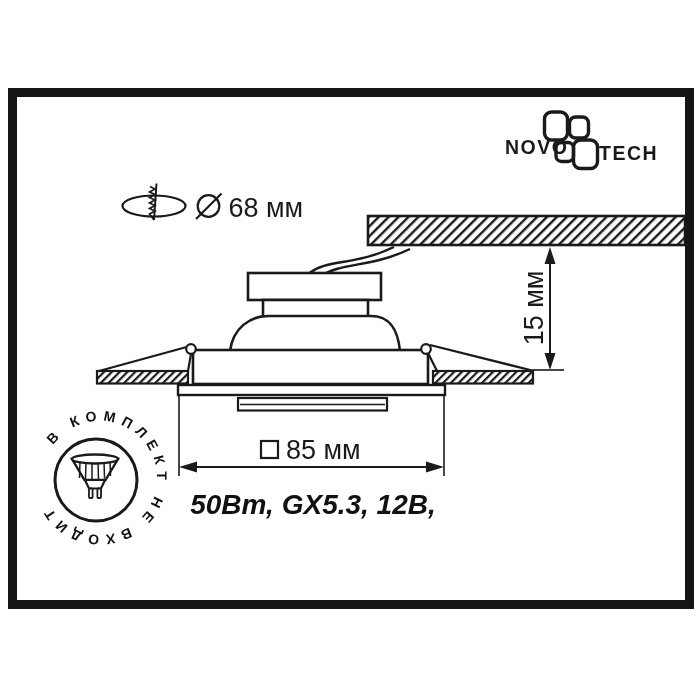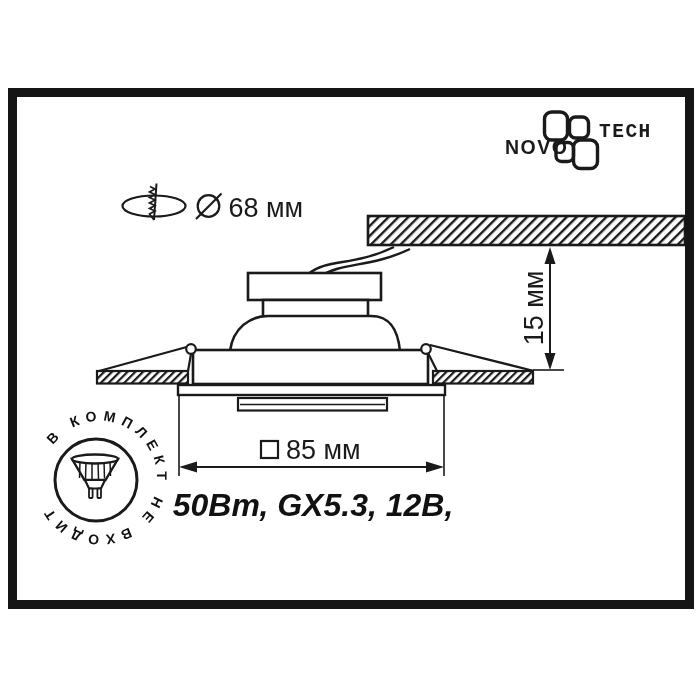--- a/index.html
+++ b/index.html
@@ -4,23 +4,23 @@
 <style>
   html,body{margin:0;padding:0;background:#fff;}
   .canvas{position:relative;width:700px;height:700px;background:#fff;overflow:hidden;
           font-family:"Liberation Sans",sans-serif;color:#1a1a1a;}
   .frame{position:absolute;left:8px;top:88px;width:686px;height:521px;
          border:9px solid #151515;box-sizing:border-box;pointer-events:none;}
   .drawing{position:absolute;left:0;top:0;width:700px;height:700px;}
   .logo-word{position:absolute;font-weight:700;font-size:19.5px;letter-spacing:1.5px;
              color:#1a1a1a;white-space:nowrap;}
   .logo-novo{left:505px;top:136px;}
-  .logo-tech{left:599px;top:121px;font-family:Liberation Mono, monospace;}
+  .logo-tech{left:599px;top:142px;}
   .specs{position:absolute;left:110px;top:486px;width:406px;text-align:center;
-         font-weight:700;font-style:italic;font-size:32px;line-height:38px;color:#111;}
+         font-weight:700;font-style:italic;font-size:28px;line-height:38px;color:#111;}
   .dimtext{font-family:"Liberation Sans",sans-serif;font-size:27px;fill:#1a1a1a;}
   .stamptext{font-family:"Liberation Sans",sans-serif;font-size:14px;font-weight:700;
              letter-spacing:6px;fill:#111;}
 </style>
 </head>
 <body>
 
 <div class="canvas">
 
   <svg class="drawing" viewBox="0 0 700 700">

